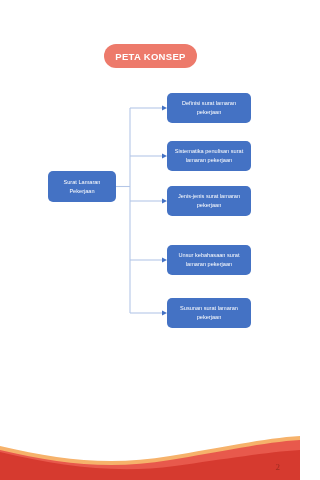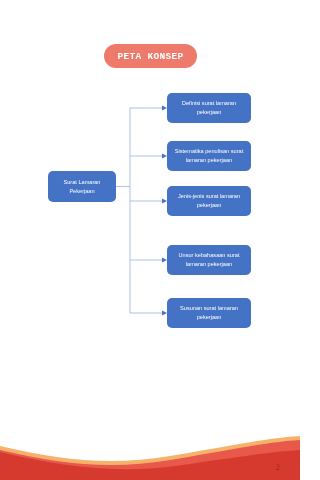--- a/index.html
+++ b/index.html
@@ -36,21 +36,20 @@
     display: flex;
     align-items: center;
     justify-content: center;
   }
   #title-pill .title-text {
     color: #ffffff;
     font-size: 9.5px;
     font-weight: bold;
     letter-spacing: 0.3px;
     white-space: nowrap;
-    font-family: Liberation Mono, monospace;
   }
 
   
   #diagram {
     position: absolute;
     left: 0; top: 0;
     width: 300px; height: 480px;
   }
 
   .node {

